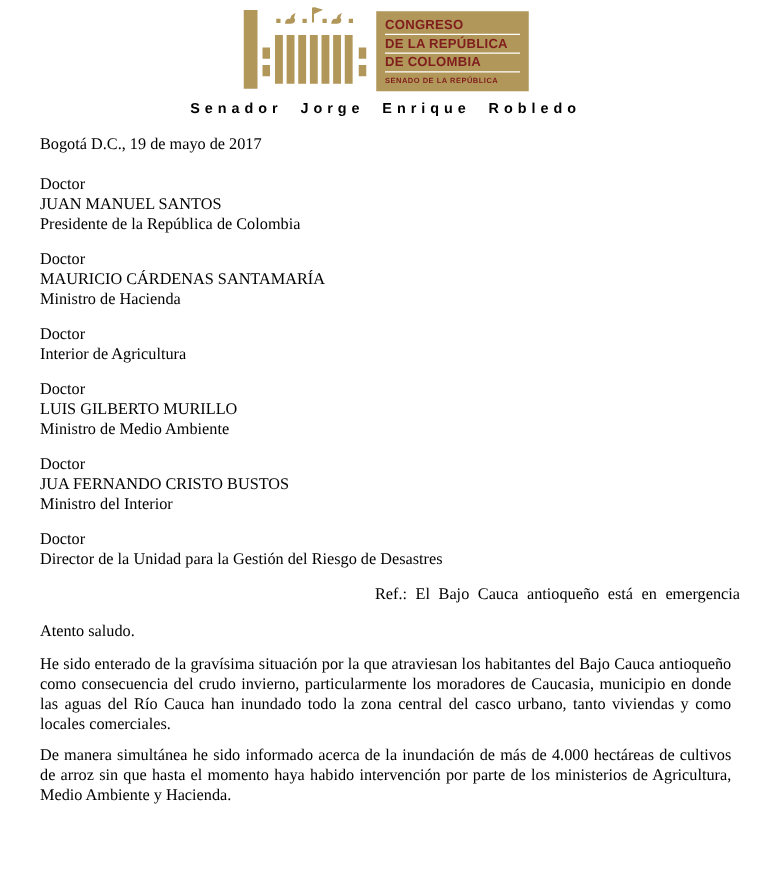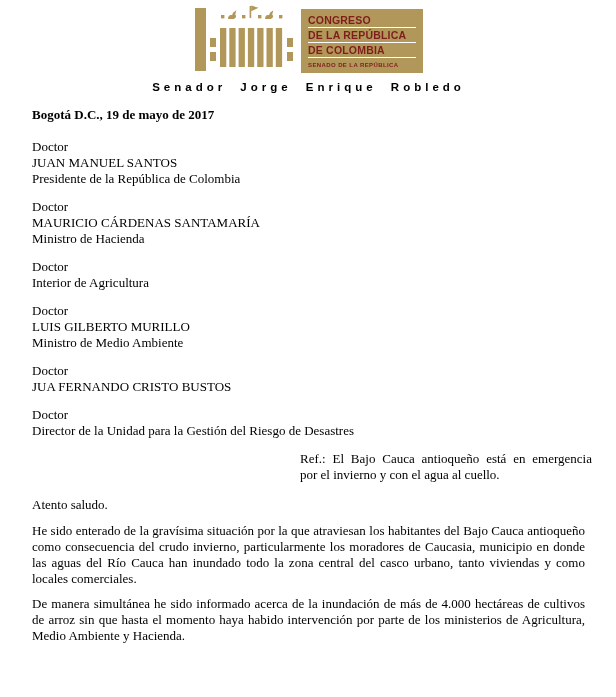--- a/index.html
+++ b/index.html
@@ -39,21 +39,21 @@
   .senator-title {
     margin-top: 9px;
     font-family: "Liberation Sans", sans-serif;
     font-weight: bold; font-size: 11.5px;
     letter-spacing: 4px; word-spacing: 7px;
     color: #000;
   }
 
   
   .content { margin-top: 14px; font-size: 13px; line-height: 16px; }
-  .date-line { margin: 0 0 16px 0; font-weight: bold; }
+  .date-line { margin: 0 0 16px 0; }
   .recipient { margin: 0 0 12px 0; }
   .recipient p { margin: 0; }
   .ref-block {
     margin: 0 0 0 268px; width: 292px;
     text-align: justify;
   }
   .ref-line-1 { text-align: justify; text-align-last: justify; }
   .greeting { margin: 14px 0 10px 0; }
   .para { margin: 0 0 9px 0; text-align: justify; width: 553px; }
 </style>
@@ -128,30 +128,30 @@
 
     <div class="recipient">
       <p>Doctor</p>
       <p>LUIS GILBERTO MURILLO</p>
       <p>Ministro de Medio Ambiente</p>
     </div>
 
     <div class="recipient">
       <p>Doctor</p>
       <p>JUA FERNANDO CRISTO BUSTOS</p>
+      <p>Ministro del Interior</p>
     </div>
 
     <div class="recipient">
       <p>Doctor</p>
       <p>Director de la Unidad para la Gestión del Riesgo de Desastres</p>
     </div>
 
     <div class="ref-block">
       <div class="ref-line-1">Ref.: El Bajo Cauca antioqueño está en emergencia</div>
-      <div>por el invierno y con el agua al cuello.</div>
     </div>
 
     <p class="greeting">Atento saludo.</p>
 
     <p class="para">He sido enterado de la gravísima situación por la que atraviesan los habitantes del Bajo Cauca antioqueño como consecuencia del crudo invierno, particularmente los moradores de Caucasia, municipio en donde las aguas del Río Cauca han inundado todo la zona central del casco urbano, tanto viviendas y como locales comerciales.</p>
     <p class="para">De manera simultánea he sido informado acerca de la inundación de más de 4.000 hectáreas de cultivos de arroz sin que hasta el momento haya habido intervención por parte de los ministerios de Agricultura, Medio Ambiente y Hacienda.</p>
 
   </main>
 </div>
 

